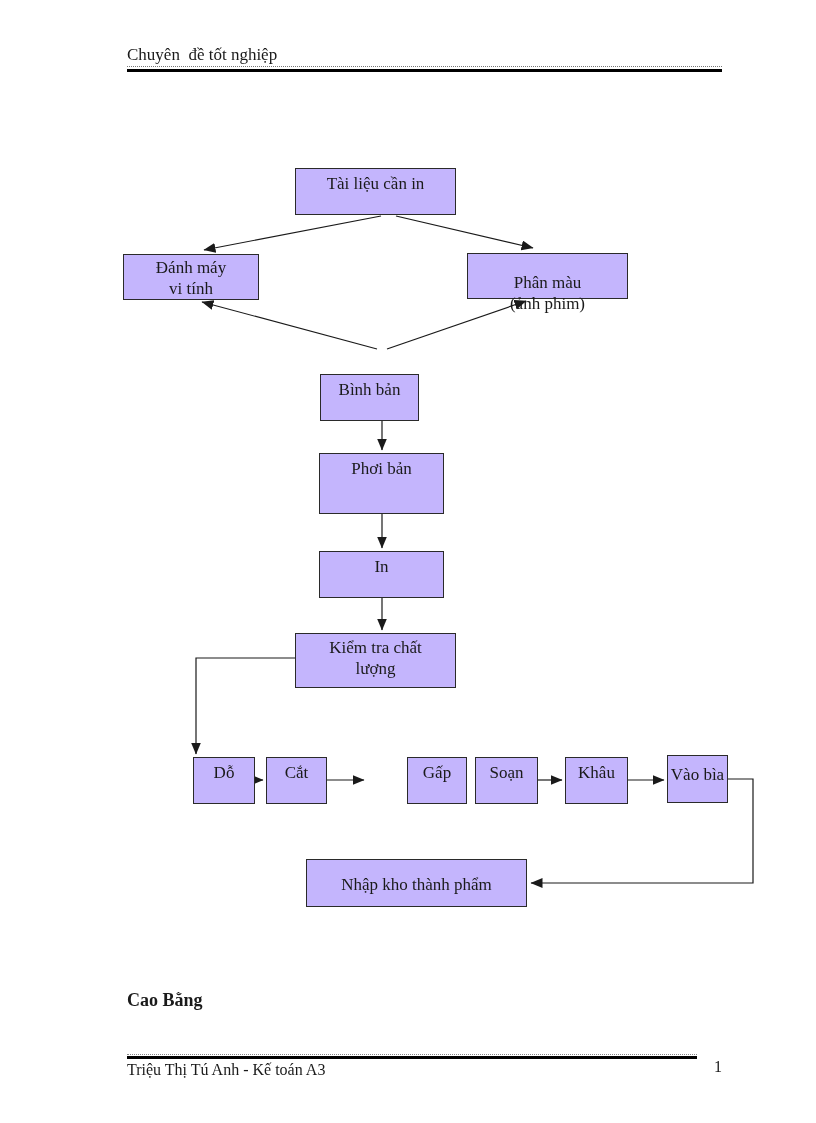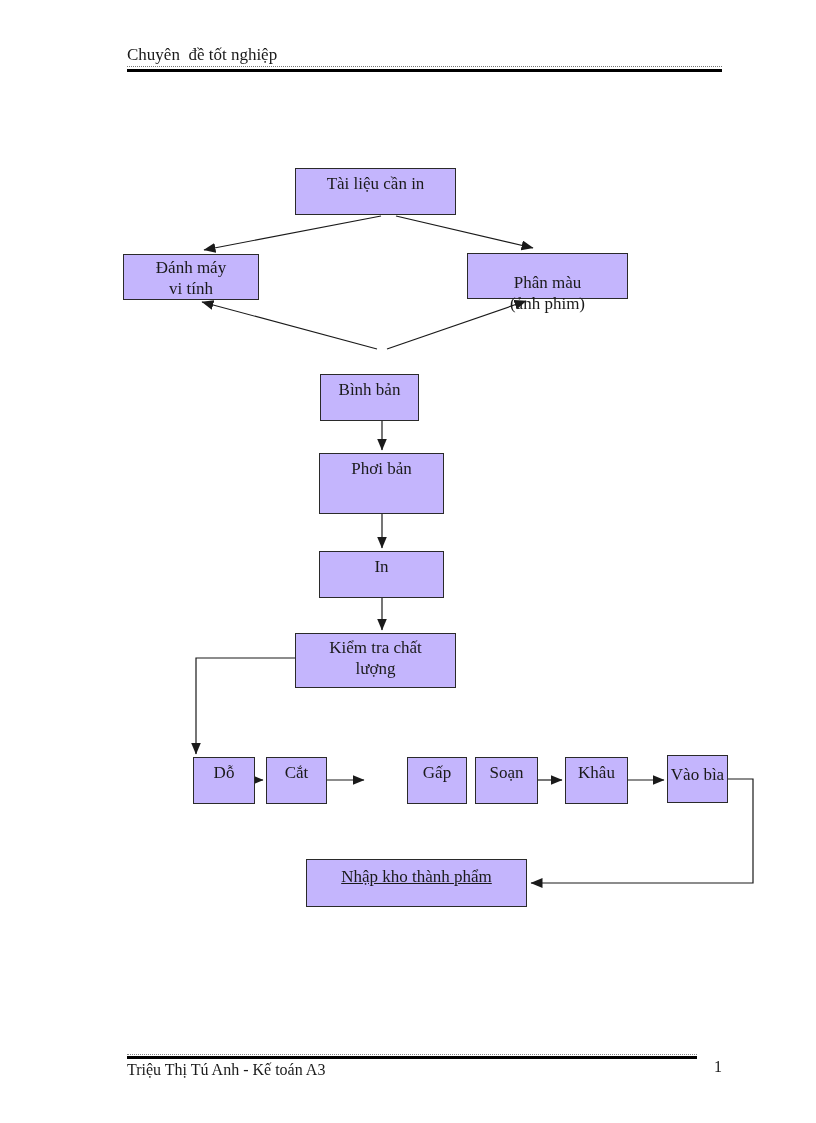--- a/index.html
+++ b/index.html
@@ -130,23 +130,24 @@
 </div>
 
 <div class="node" style="left:565px;top:757px;width:63px;height:47px;">
   <div><span>Khâu</span></div>
 </div>
 
 <div class="node tight" style="left:667px;top:755px;width:61px;height:48px;">
   <div><span>Vào bìa</span></div>
 </div>
 
-<div class="node" style="left:306px;top:859px;width:221px;height:48px;padding-top:6px;text-decoration:underline;">
+<div class="node" style="left:306px;top:859px;width:221px;height:48px;padding-top:14px;">
   <div><span>Nhập kho thành phẩm</span></div>
 </div>
 
 <div class="abs heading">
+  <div class="l2">Cao Bằng</div>
 </div>
 
 <div class="abs footer-rule-dotted"></div>
 <div class="abs footer-rule-solid"></div>
 <div class="abs footer-author">Triệu Thị Tú Anh  - Kế toán A3</div>
 <div class="abs page-number">1</div>
 
 </body></html>

